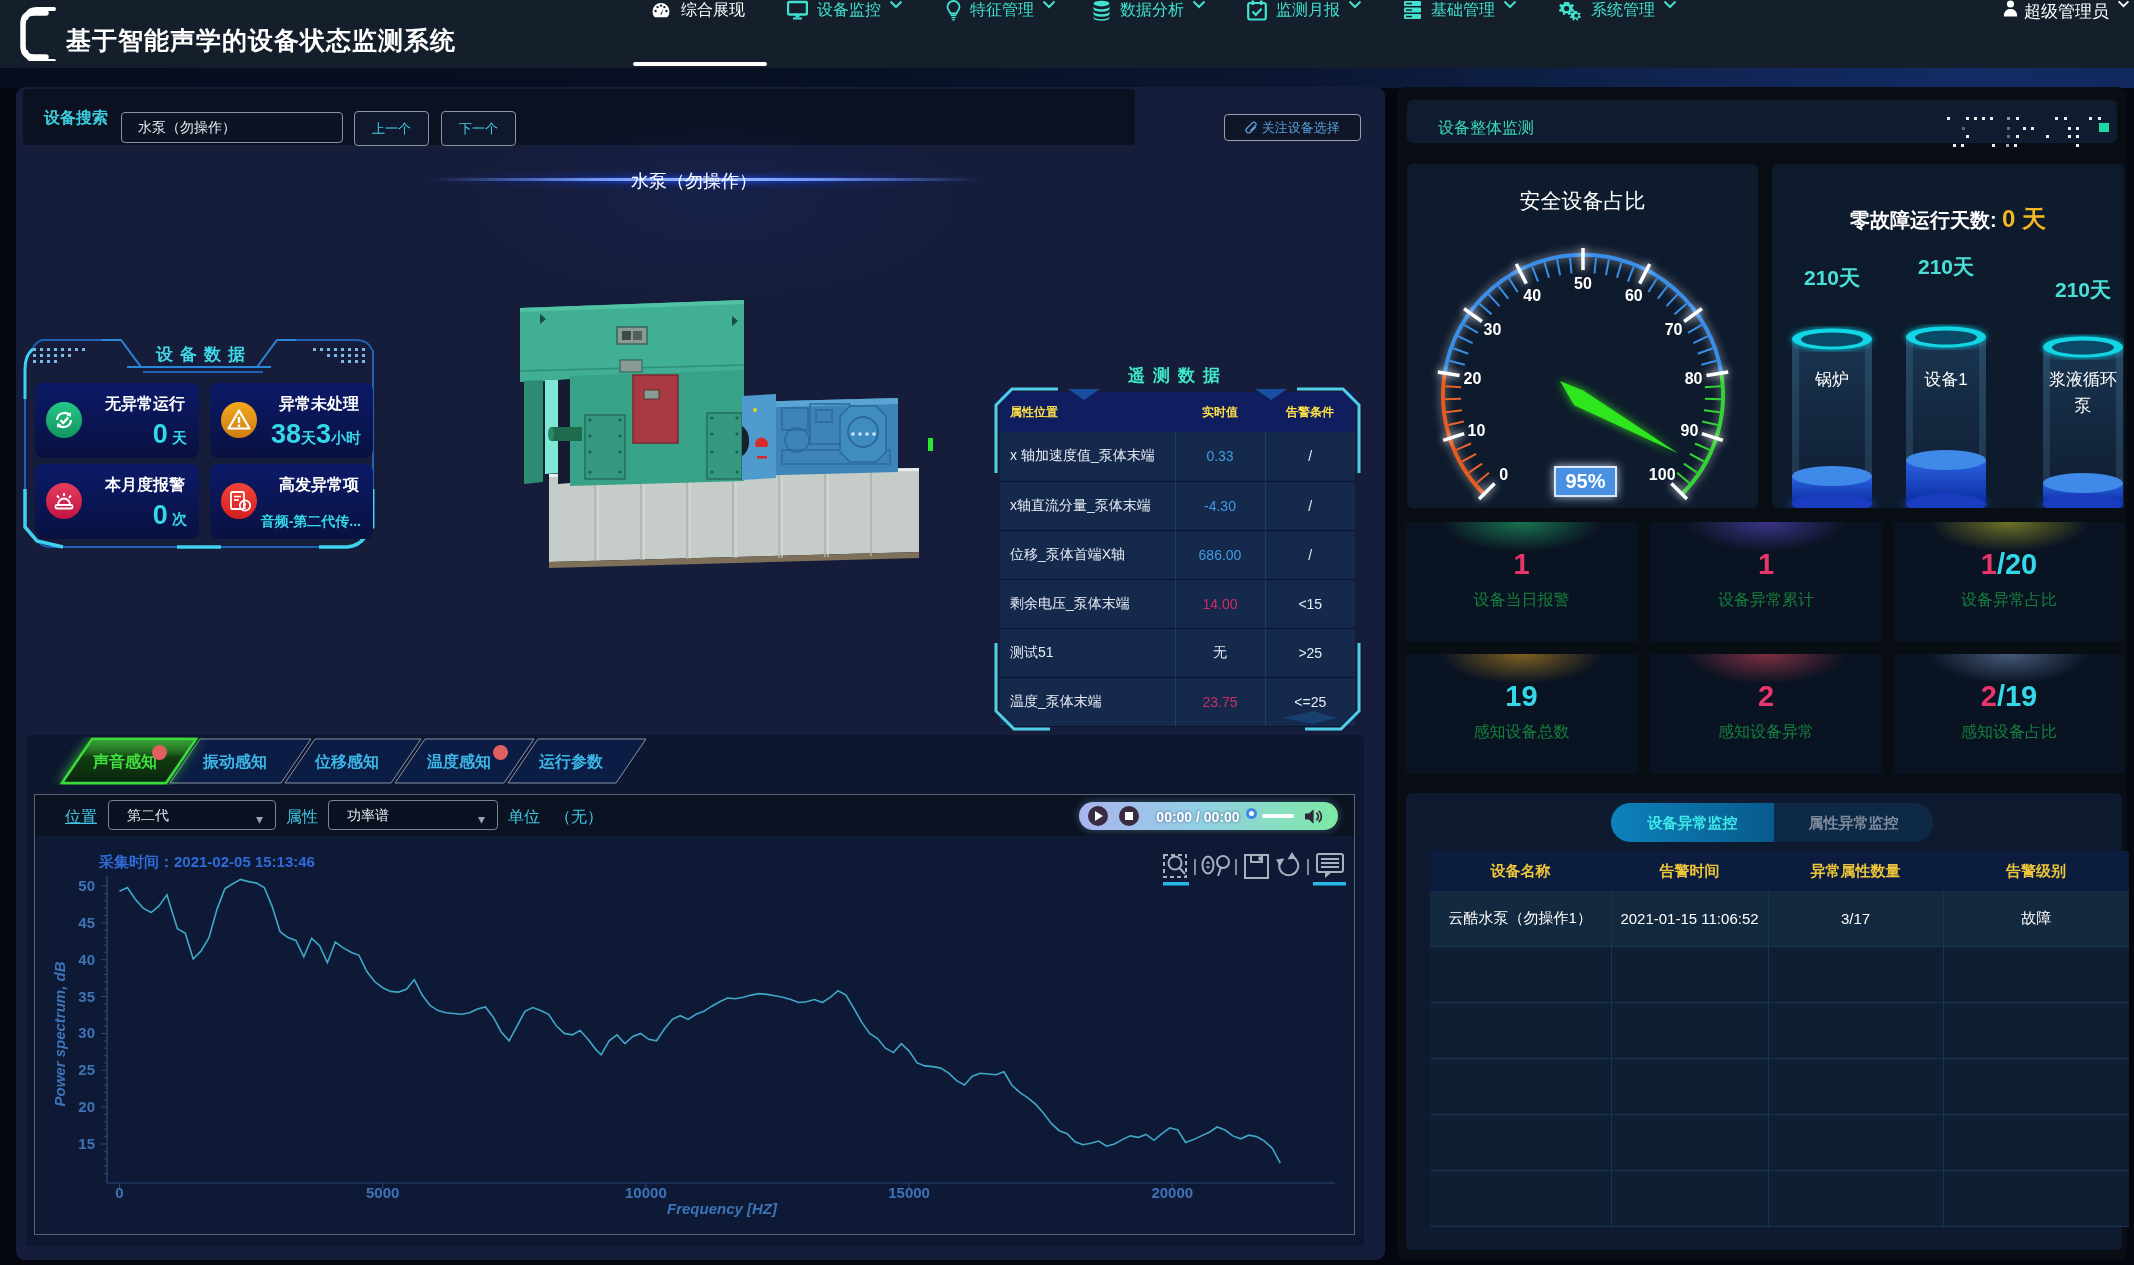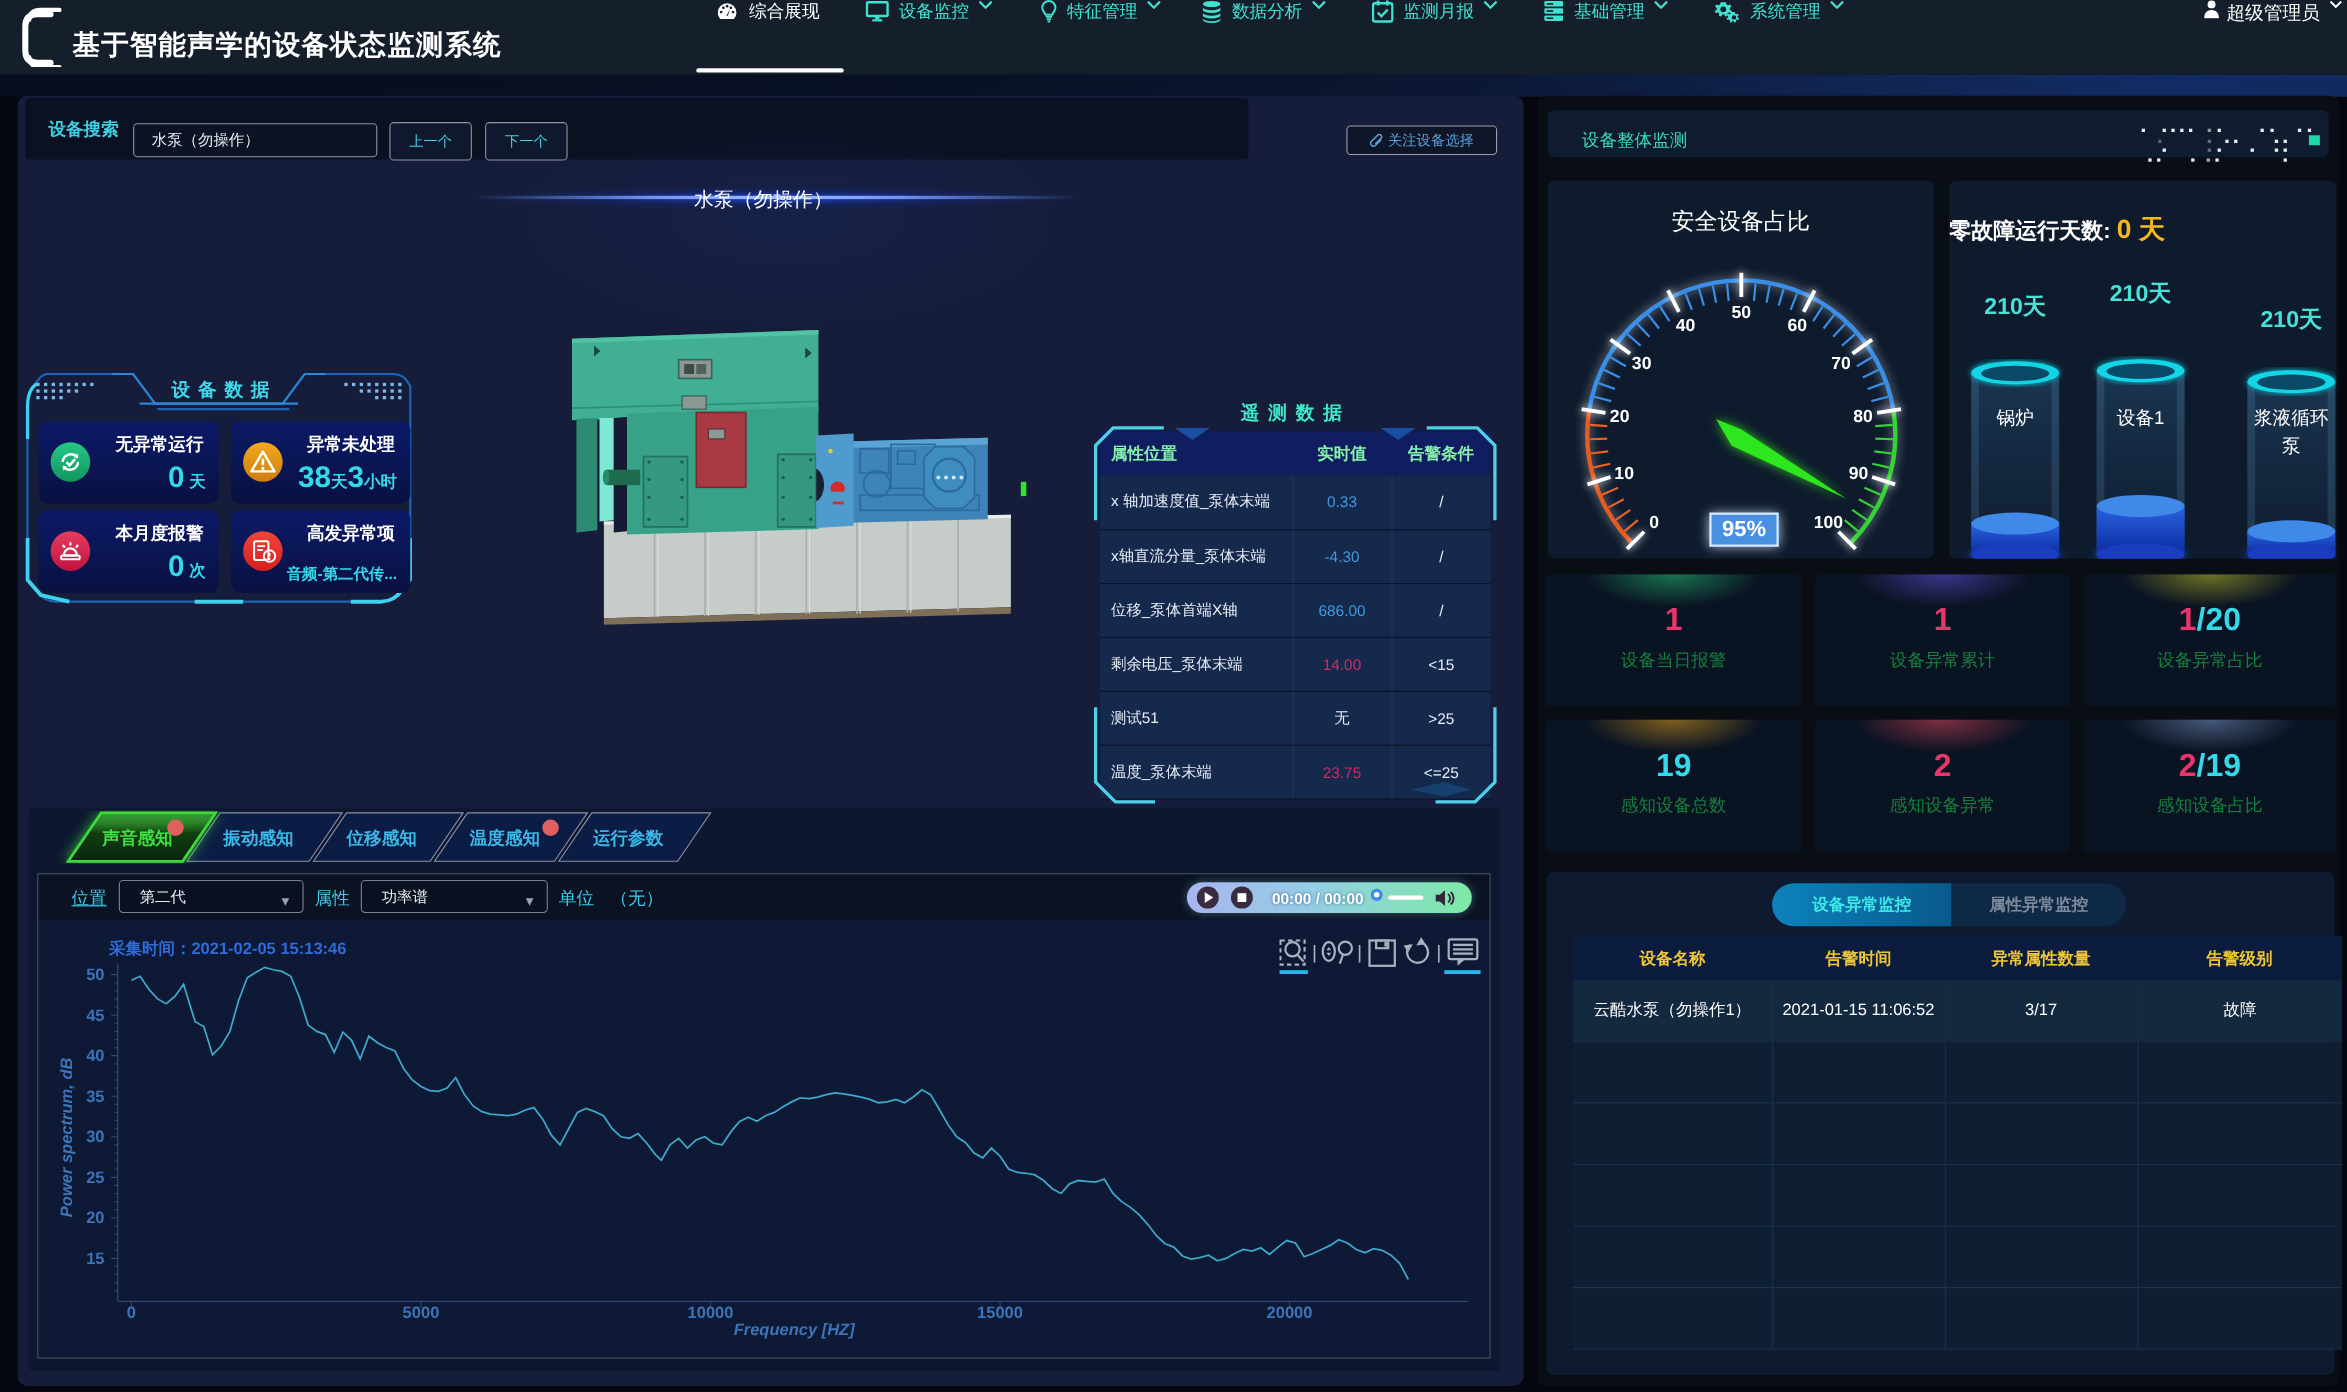--- a/index.html
+++ b/index.html
@@ -29,21 +29,21 @@
 #ddp .card{position:absolute;width:164px;height:75px;border-radius:8px;background:linear-gradient(180deg,#0c1a68 0%,#091140 100%)}
 #ddp .card .ttl{position:absolute;right:14px;top:11px;color:#fff;font-size:16px;font-weight:bold}
 #ddp .card .icn{position:absolute;left:11px;top:19px;width:36px;height:36px;border-radius:50%}
 #ddp .card .val{position:absolute;right:12px;bottom:8px;color:#35d8e8;font-size:15px;font-weight:bold}
 #ddp .card .val b{font-size:27px;font-weight:bold}
 #ddtitle{position:absolute;left:96px;top:4px;width:170px;text-align:center;color:#3fd8e8;font-size:17px;font-weight:bold;letter-spacing:7px}
 
 #tmt{position:absolute;left:972px;top:268px;width:382px;height:380px}
 #tmt .ttl{position:absolute;left:100px;top:9px;width:180px;text-align:center;color:#3fe8c8;font-size:17px;font-weight:bold;letter-spacing:8px}
 #tmtable{position:absolute;left:12px;top:37px;width:355px;border-collapse:collapse;table-layout:fixed}
-#tmtable th{background:#101d5e;color:#86efac;font-size:15px;height:40px;font-weight:bold;white-space:nowrap}
+#tmtable th{background:#101d5e;color:#fde047;font-size:12px;height:40px;font-weight:bold;white-space:nowrap}
 #tmtable td{background:#15294d;color:#e7edf4;font-size:14px;height:49px;white-space:nowrap;overflow:hidden;text-align:center;border-bottom:1px solid #0c1530;border-left:1px solid #223c68}
 #tmtable td:first-child,#tmtable th:first-child{text-align:left;padding-left:10px;border-left:none}
 #tmtable td.vblue{color:#3f9ae0}#tmtable td.vpink{color:#cf2d62}
 .tablbl{position:absolute;top:665px;width:120px;text-align:center;font-size:16px;font-weight:bold;color:#3bb8e8;z-index:3}
 
 #chartsec{position:absolute;left:10px;top:648px;width:1338px;height:511px;background:#0d1730;border-radius:4px}
 #chartbox{position:absolute;left:8px;top:59px;width:1321px;height:441px;border:1px solid #59616d;background:#0c1529}
 #ctrlrow{position:absolute;left:0px;top:0px;width:1319px;height:41px;background:#0b1322}
 #ctrlrow .clbl{position:absolute;top:12px;color:#3fc8e8;font-size:16px}
 .dd{position:absolute;top:5px;height:30px;background:#0a1020;border:1px solid #7a8494;border-radius:4px;color:#e8edf3;font-size:14px;line-height:28px;padding-left:18px}
@@ -52,21 +52,21 @@
 #chartarea{position:absolute;left:0;top:41px;width:1319px;height:398px;background:#0e1936}
 #colltime{position:absolute;left:64px;top:17px;color:#2f6cd8;font-size:15px;font-weight:bold}
 
 #rp{position:absolute;left:1397px;top:87px;width:730px;height:1173px;background:#090d14;border-radius:9px}
 #rphead{position:absolute;left:10px;top:13px;width:710px;height:43px;background:#0f1c30;border-radius:6px}
 #rphead .t{position:absolute;left:31px;top:18px;color:#3ad8b8;font-size:16px}
 #gaugecard{position:absolute;left:10px;top:77px;width:351px;height:344px;background:#0e1b2d;border-radius:6px}
 #gaugecard .t{position:absolute;left:0;top:23px;width:100%;text-align:center;color:#fff;font-size:21px;font-weight:normal}
 #pct{position:absolute;left:147px;top:302px;width:63px;height:31px;background:#4a90e2;border:2px solid #d8e8ff;box-shadow:0 0 10px rgba(220,240,255,.8);color:#fff;font-size:20px;font-weight:bold;text-align:center;line-height:27px}
 #cylcard{position:absolute;left:375px;top:77px;width:352px;height:344px;background:#0e1b2d;border-radius:6px}
-#cylcard .t{position:absolute;left:0;top:28px;width:100%;color:#fff;font-size:20px;font-weight:bold}
+#cylcard .t{position:absolute;left:0;top:39px;width:100%;text-align:center;color:#fff;font-size:20px;font-weight:bold}
 #cylcard .t b{color:#f5b820;font-size:24px}
 .cyl210{position:absolute;color:#49e0d8;font-size:21px;font-weight:bold;width:120px;text-align:center}
 .cylname{position:absolute;color:#fff;font-size:17px;width:120px;text-align:center;line-height:26px}
 .scard{position:absolute;width:233px;height:120px;background:#0a1322;border-radius:4px;overflow:hidden}
 .scard .glow{position:absolute;left:8%;top:0;width:84%;height:40px}
 .scard .num{position:absolute;left:0;top:26px;width:100%;text-align:center;font-size:29px;font-weight:bold;color:#e8356a}
 .scard .lbl{position:absolute;left:0;top:68px;width:100%;text-align:center;font-size:16px;color:#15803d}
 .cyanv,.scard .num.cyanv,.scard .num .cyanv{color:#35d8e8}
 #tblcard{position:absolute;left:9px;top:706px;width:716px;height:457px;background:#0d1a30;border-radius:6px}
 .rtab{position:absolute;top:10px;height:39px;font-size:15px;font-weight:bold;text-align:center;line-height:39px}

